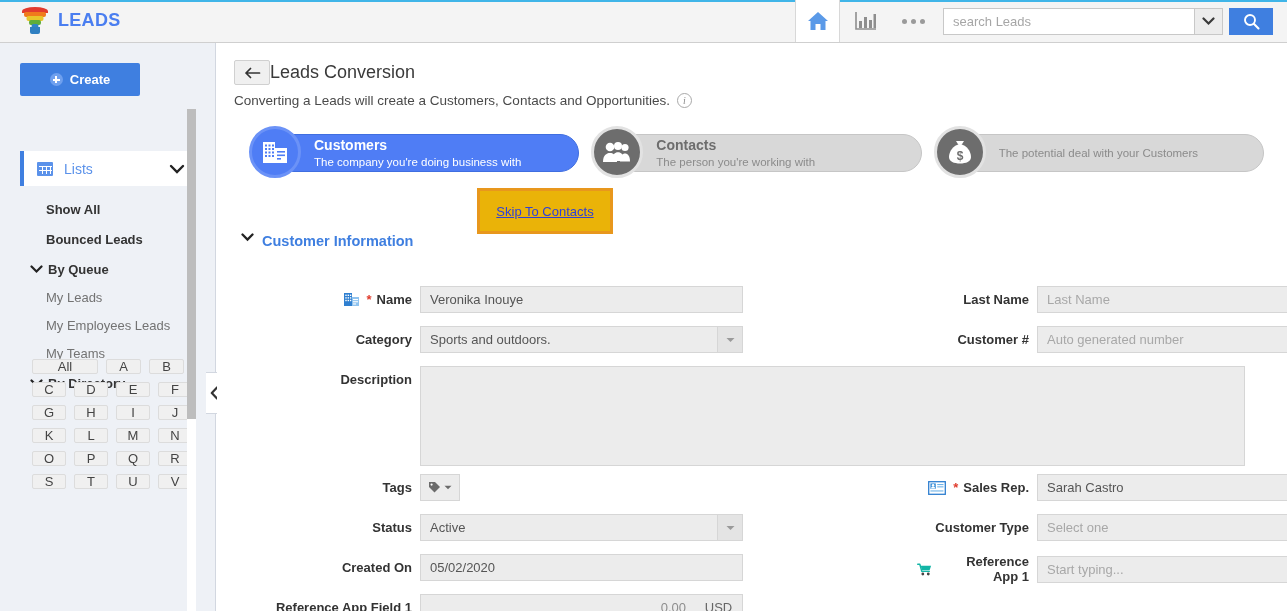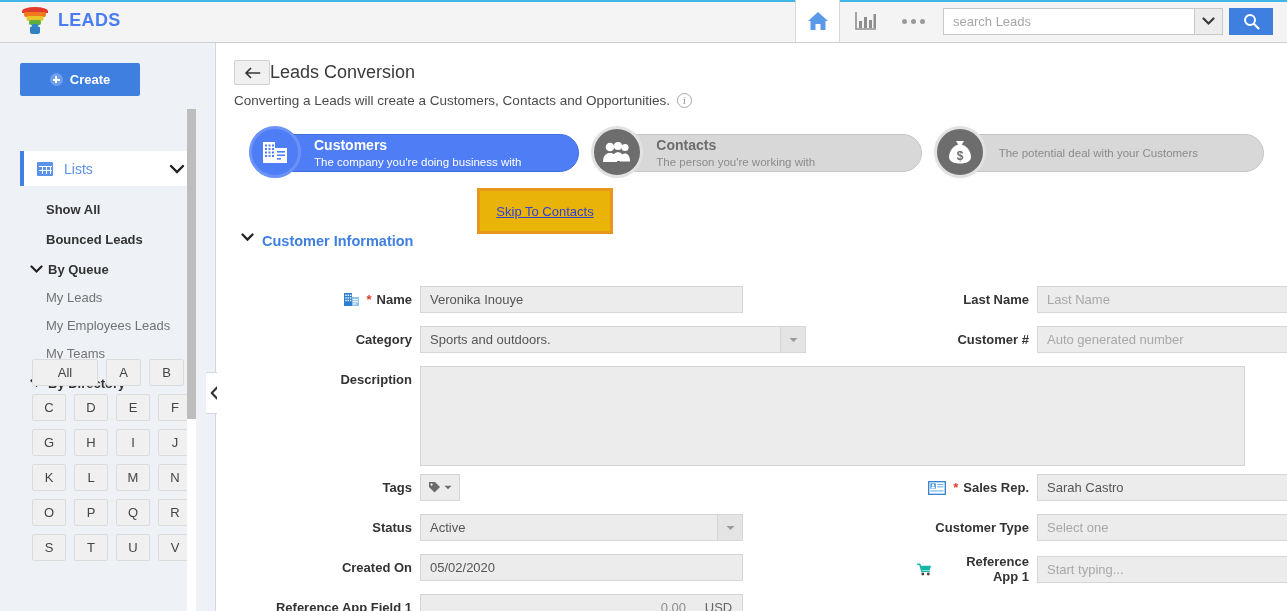--- a/index.html
+++ b/index.html
@@ -93,21 +93,21 @@
     position:absolute; left:0; width:200px; height:26px; display:flex; align-items:center;
     font-size:13px; cursor:pointer;
   }
   .nav-bold { color:#333; font-weight:bold; padding-left:46px; }
   .nav-grey { color:#737373; padding-left:46px; }
   .nav-group { color:#333; font-weight:bold; padding-left:30px; display:flex; align-items:center; gap:5px; }
 
   .alpha-grid { position:absolute; left:32px; top:316px; width:160px; }
   .alpha-row { display:flex; gap:8px; margin-bottom:8px; }
   .alpha-btn {
-    height:27px; background:#f0f0f0; border:1px solid #dcdcdc;
+    height:15px; background:#f0f0f0; border:1px solid #dcdcdc;
     display:flex; align-items:center; justify-content:center;
     font-size:13px; color:#444; cursor:pointer; border-radius:2px;
   }
   .alpha-w1 { width:35px; }
   .alpha-wall { width:66px; }
 
   .sb-scroll-track { position:absolute; left:187px; top:66px; width:9px; height:530px; background:#ffffff; }
   .sb-scroll-thumb { position:absolute; left:187px; top:66px; width:9px; height:310px; background:#bdbdbd; cursor:pointer; }
 
   .collapse-handle {
@@ -477,21 +477,21 @@
 
       <div class="frow" style="left:700px; top:18px;">
         <span class="flabel" style="width:112px;">Last Name</span>
         <div class="finput" style="width:323px; margin-left:8px;">
           <span class="fplace">Last Name</span>
         </div>
       </div>
 
       <div class="frow" style="left:110px; top:58px;">
         <span class="flabel" style="width:85px;">Category</span>
-        <div class="finput fdrop" style="width:386px; margin-left:8px;">
+        <div class="finput fdrop" style="width:323px; margin-left:8px;">
           <span>Sports and outdoors.</span>
           <span class="fdrop-arrow">
             <svg width="9" height="6" viewBox="0 0 9 6">
                 <path d="M0.5 1 L4.5 5 L8.5 1" fill="#9a9a9a"></path>
               </svg>
           </span>
         </div>
       </div>
 
       <div class="frow" style="left:700px; top:58px;">

